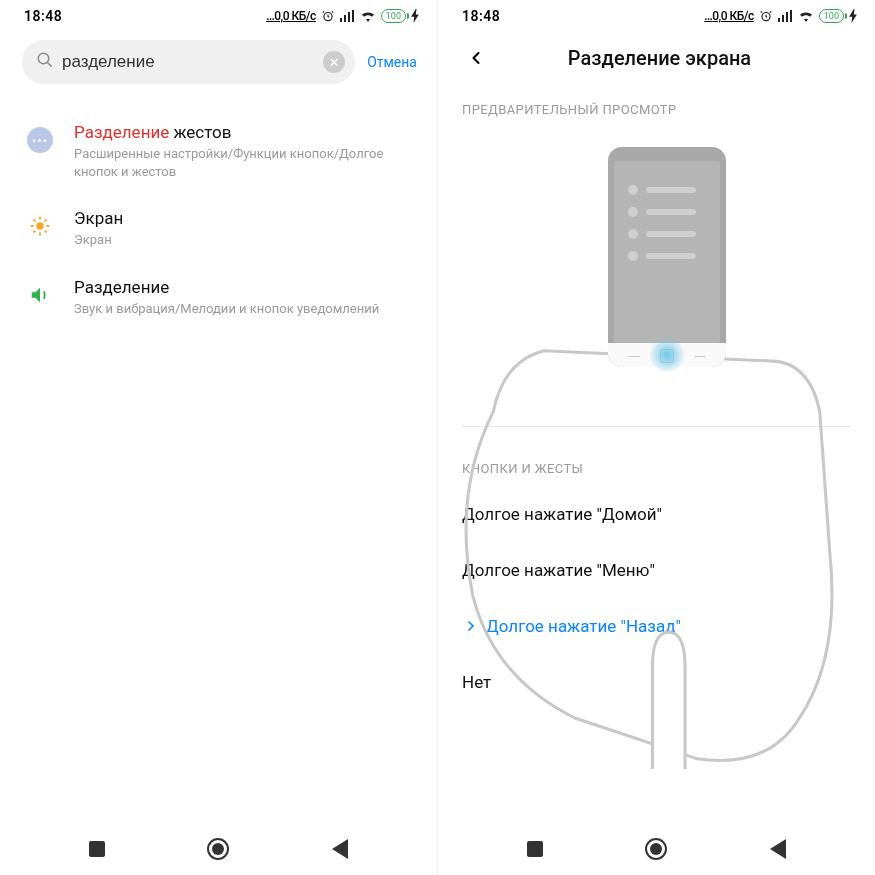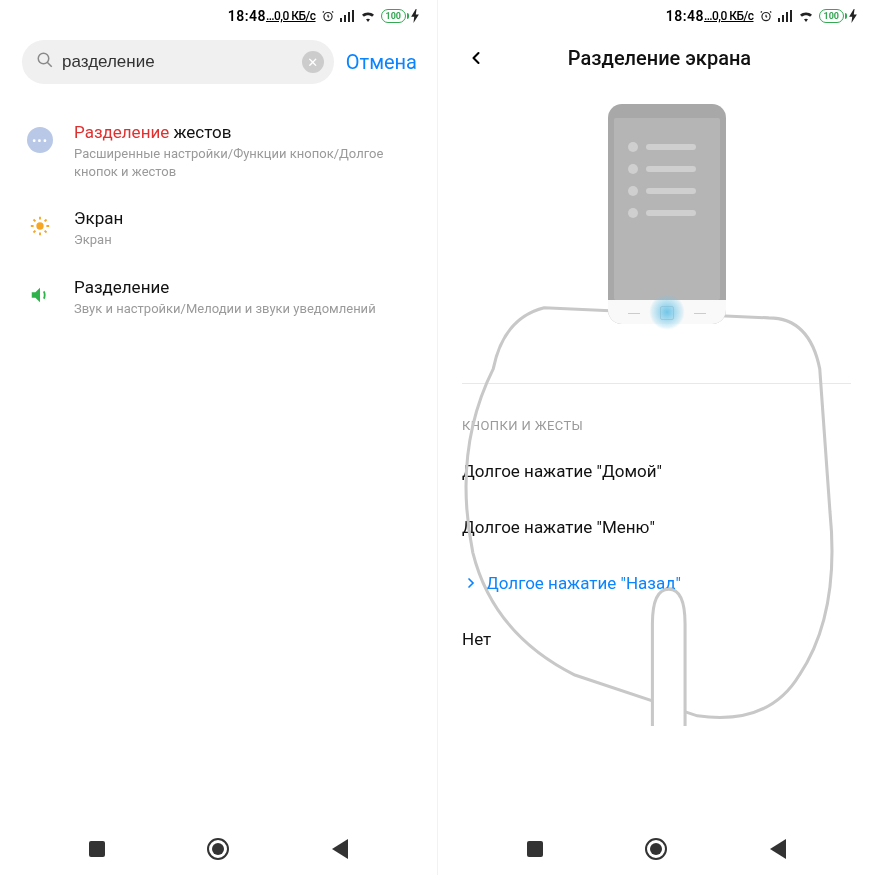--- a/index.html
+++ b/index.html
@@ -1,33 +1,33 @@
 <!DOCTYPE html>
 <html><head>
 <meta charset="utf-8">
 <style>
 * { box-sizing: border-box; margin: 0; padding: 0; }
 body { font-family: -apple-system, BlinkMacSystemFont, "Segoe UI", Roboto, Helvetica, Arial, sans-serif; background: #fff; width: 875px; height: 875px; overflow: hidden; }
 .container { display: flex; width: 875px; height: 875px; }
 .phone { width: 437px; height: 875px; position: relative; background: #fff; display: flex; flex-direction: column; }
 .phone:first-child { border-right: 1px solid #f2f2f2; width: 438px; }
 
-.status-bar { display: flex; justify-content: flex-end; align-items: center; padding: 4px 18px 2px 24px; height: 30px; font-size: 14px; font-weight: 600; }
+.status-bar { display: flex; justify-content: space-between; align-items: center; padding: 4px 18px 2px 24px; height: 30px; font-size: 14px; font-weight: 600; }
 .status-left { letter-spacing: 0.5px; }
 .status-right { display: flex; align-items: center; gap: 5px; font-size: 12px; font-weight: 500; }
 .status-right .kbs { letter-spacing: -0.5px; text-decoration: underline; }
 .signal-icon, .wifi-icon, .clock-sm, .battery-pill, .bolt-icon { display: inline-flex; align-items: center; }
-.battery-pill { border: 1.4px solid #34a853; border-radius: 8px; padding: 0px 4px; color: #34a853; font-size: 9px; font-weight: 700; line-height: 12px; position: relative; }
+.battery-pill { border: 1.4px solid #34a853; border-radius: 8px; padding: 0px 4px; color: #34a853; font-size: 9px; font-weight: 400; line-height: 12px; position: relative; }
 .battery-pill::after { content:''; position:absolute; right:-4px; top:3px; width:2px; height:6px; background:#34a853; border-radius:0 2px 2px 0;}
 
 .search-row { display: flex; align-items: center; gap: 8px; padding: 10px 16px 12px 22px; }
 .search-box { flex: 1; background: #f0f0f0; border-radius: 24px; height: 44px; display: flex; align-items: center; padding: 0 10px 0 14px; }
 .search-box input { border: none; background: transparent; font-size: 17px; flex: 1; outline: none; color: #333; margin-left: 8px; }
 .clear-btn { width: 22px; height: 22px; border-radius: 50%; background: #ccc; color: #fff; display: flex; align-items: center; justify-content: center; font-size: 13px; }
-.cancel-link { color: #0a84ff; font-size: 20px; padding: 0 4px; }
+.cancel-link { color: #0a84ff; font-size: 14px; padding: 0 4px; }
 
 .results { padding: 12px 20px 0 22px; }
 .result-item { display: flex; gap: 16px; padding: 14px 0; }
 .result-icon { width: 36px; height: 36px; display: flex; align-items: center; justify-content: center; flex-shrink: 0; }
 .result-text { flex: 1; }
 .result-title { font-size: 17px; color: #111; margin-bottom: 3px; }
 .result-title .hl { color: #e03131; }
 .result-sub { font-size: 13px; color: #9a9a9a; line-height: 1.35; }
 
 .icon-more { width:26px;height:26px;border-radius:50%;background:#b8c8e6;display:flex;align-items:center;justify-content:center;color:#fff;font-size:13px;letter-spacing:1px; }
@@ -145,21 +145,21 @@
 
       <div class="result-item">
         <div class="result-icon">
             <span class="icon-vol"><svg width="22" height="22" viewBox="0 0 24 24" fill="#2fb24c">
                 <path d="M3 9v6h4l5 5V4L7 9H3z"></path>
                 <path d="M16 8c1.5 1.5 1.5 6.5 0 8" stroke="#2fb24c" stroke-width="2" fill="none"></path>
               </svg></span>
           </div>
         <div class="result-text">
           <div class="result-title">Разделение</div>
-          <div class="result-sub">Звук и настройки/Мелодии и звуки уведомлений</div>
+          <div class="result-sub">Звук и вибрация/Мелодии и кнопок уведомлений</div>
         </div>
       </div>
     </div>
 
     <div class="navbar">
       <div class="nav-btn">
           <div class="nav-square"></div>
         </div>
       <div class="nav-btn">
           <div class="nav-circle"></div>
@@ -205,20 +205,21 @@
 
     <div class="header-row">
       <div class="back-btn">
           <svg width="20" height="20" viewBox="0 0 24 24" fill="none" stroke="#000" stroke-width="2.5" stroke-linecap="round" stroke-linejoin="round">
             <polyline points="15 18 9 12 15 6"></polyline>
           </svg>
         </div>
       <div class="page-title">Разделение экрана</div>
     </div>
 
+    <div class="section-label">ПРЕДВАРИТЕЛЬНЫЙ ПРОСМОТР</div>
 
     <div class="preview-box">
       <svg class="hand" viewBox="0 0 220 300">
         <path d="M30 120 Q10 160 20 210 Q30 250 70 270 L130 290 Q165 295 180 270 Q200 240 195 190 L190 120 Q185 95 165 95 L55 90 Q35 95 30 120 Z" fill="none" stroke="#c8c8c8" stroke-width="1.5"></path>
         <path d="M108 295 L108 245 Q108 228 116 228 Q124 228 124 245 L124 295" fill="#fff" stroke="#c8c8c8" stroke-width="1.5"></path>
       </svg>
       <div class="phone-illus">
         <div class="phone-body">
           <div class="phone-screen">
             <div style="height:18px"></div>

